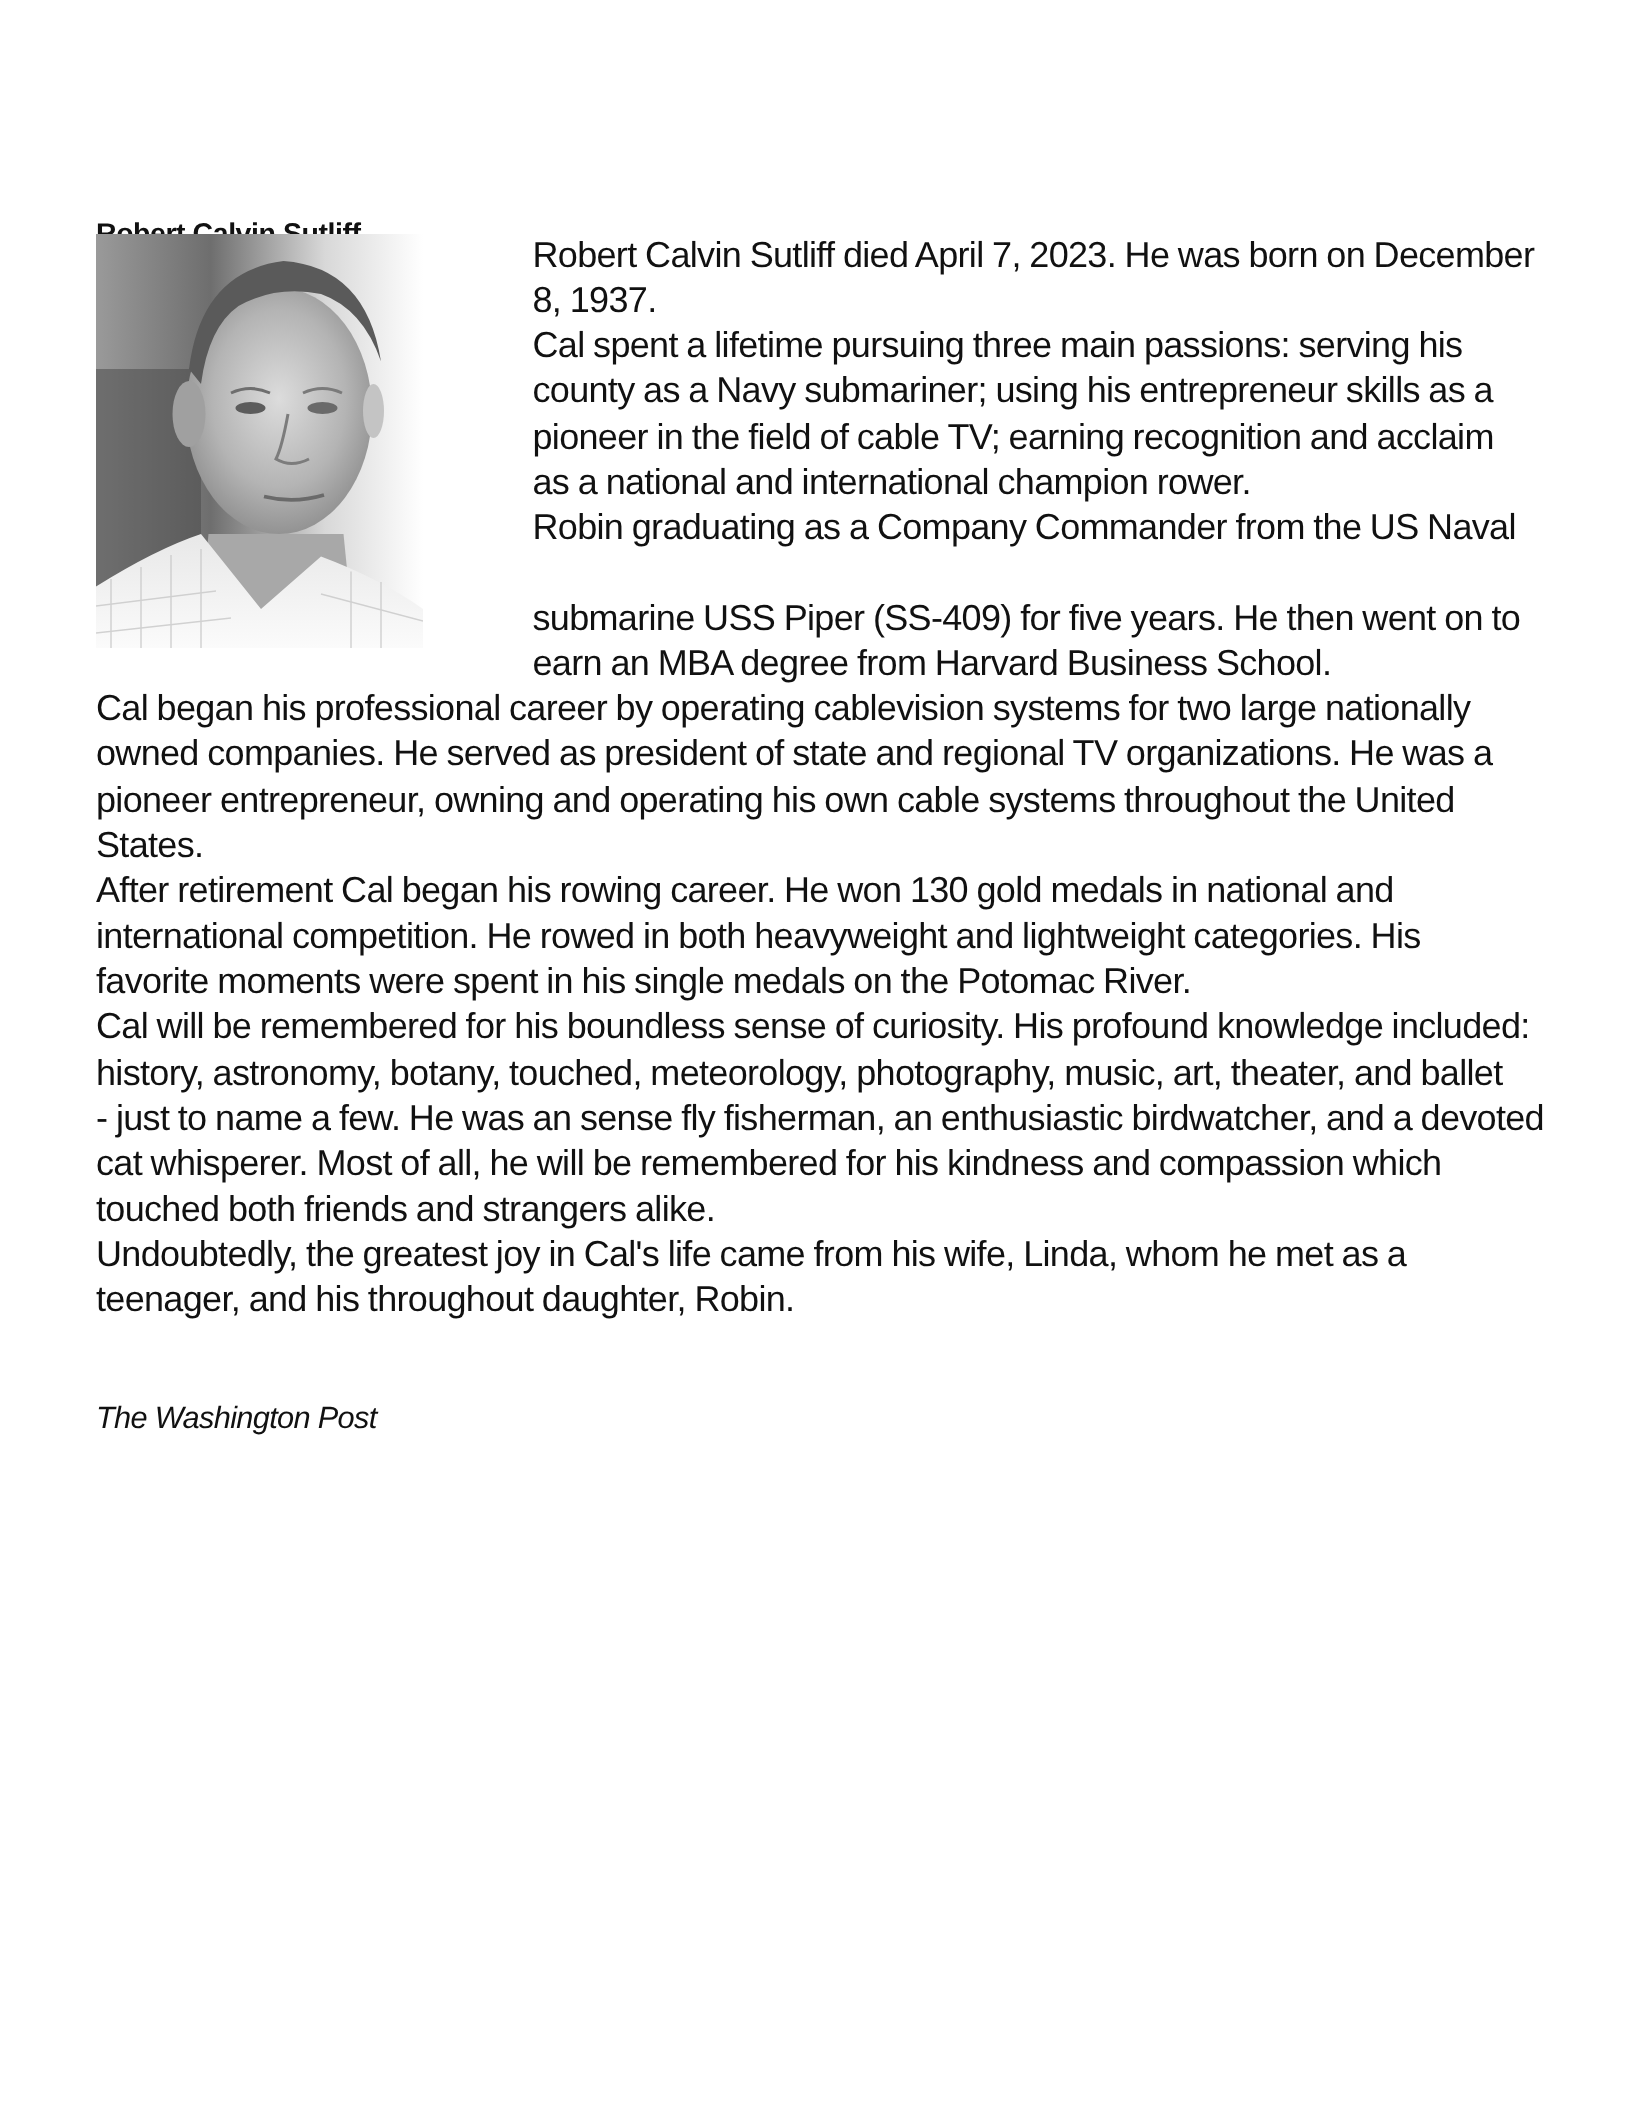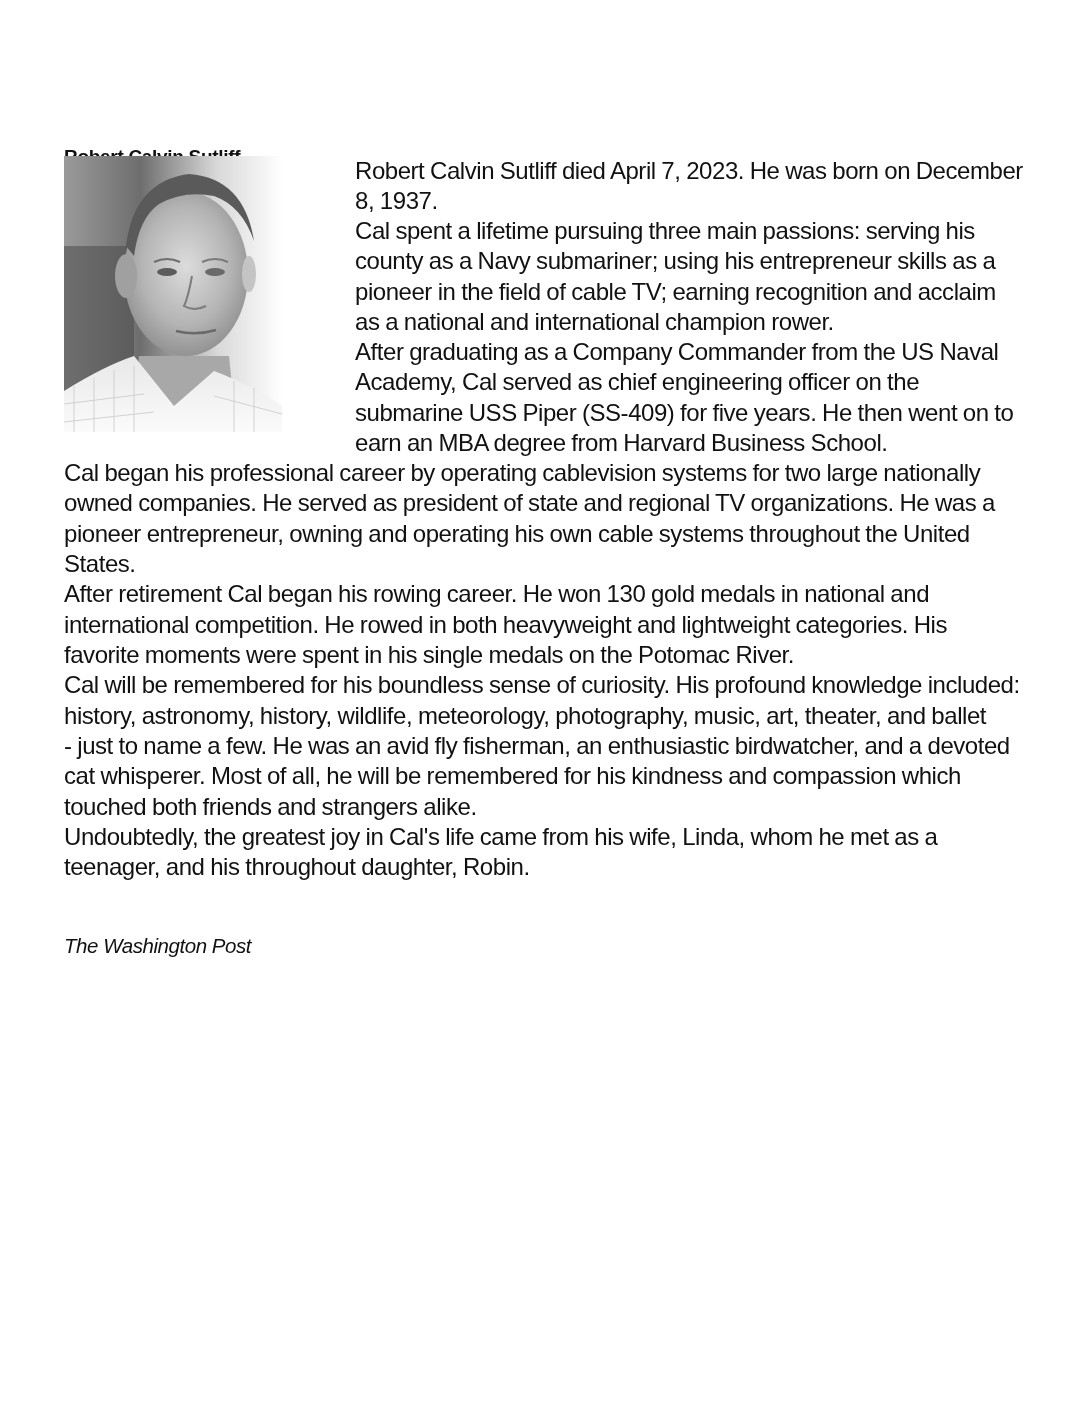--- a/index.html
+++ b/index.html
@@ -124,35 +124,34 @@
       <path d="M112 175 Q132 180 152 174" stroke="#6a6a6a" stroke-width="2.5" fill="none"></path>
     </svg>
   </div>
 
   <div class="line col-right" style="top:156px">Robert Calvin Sutliff died April 7, 2023. He was born on December</div>
   <div class="line col-right" style="top:186px">8, 1937.</div>
   <div class="line col-right" style="top:216px">Cal spent a lifetime pursuing three main passions: serving his</div>
   <div class="line col-right" style="top:246px">county as a Navy submariner; using his entrepreneur skills as a</div>
   <div class="line col-right" style="top:277px">pioneer in the field of cable TV; earning recognition and acclaim</div>
   <div class="line col-right" style="top:307px">as a national and international champion rower.</div>
-  <div class="line col-right" style="top:337px">After graduating as a Company Commander from the US Naval</div>
-  <div class="line col-right" style="top:367px">Academy, Cal served as chief engineering officer on the</div>
+  <div class="line col-right" style="top:337px">Robin graduating as a Company Commander from the US Naval</div>
   <div class="line col-right" style="top:398px">submarine USS Piper (SS-409) for five years. He then went on to</div>
   <div class="line col-right" style="top:428px">earn an MBA degree from Harvard Business School.</div>
 
   <div class="line col-full" style="top:458px">Cal began his professional career by operating cablevision systems for two large nationally</div>
   <div class="line col-full" style="top:488px">owned companies. He served as president of state and regional TV organizations. He was a</div>
   <div class="line col-full" style="top:519px">pioneer entrepreneur, owning and operating his own cable systems throughout the United</div>
   <div class="line col-full" style="top:549px">States.</div>
   <div class="line col-full" style="top:579px">After retirement Cal began his rowing career. He won 130 gold medals in national and</div>
   <div class="line col-full" style="top:610px">international competition. He rowed in both heavyweight and lightweight categories. His</div>
   <div class="line col-full" style="top:640px">favorite moments were spent in his single medals on the Potomac River.</div>
   <div class="line col-full" style="top:670px">Cal will be remembered for his boundless sense of curiosity. His profound knowledge included:</div>
-  <div class="line col-full" style="top:701px">history, astronomy, history, wildlife, meteorology, photography, music, art, theater, and ballet</div>
-  <div class="line col-full" style="top:731px">- just to name a few. He was an avid fly fisherman, an enthusiastic birdwatcher, and a devoted</div>
+  <div class="line col-full" style="top:701px">history, astronomy, botany, touched, meteorology, photography, music, art, theater, and ballet</div>
+  <div class="line col-full" style="top:731px">- just to name a few. He was an sense fly fisherman, an enthusiastic birdwatcher, and a devoted</div>
   <div class="line col-full" style="top:761px">cat whisperer. Most of all, he will be remembered for his kindness and compassion which</div>
   <div class="line col-full" style="top:792px">touched both friends and strangers alike.</div>
   <div class="line col-full" style="top:822px">Undoubtedly, the greatest joy in Cal's life came from his wife, Linda, whom he met as a</div>
   <div class="line col-full" style="top:852px">teenager, and his throughout daughter, Robin.</div>
 
   <div class="source">The Washington Post</div>
 
 </div>
 
 </body></html>

